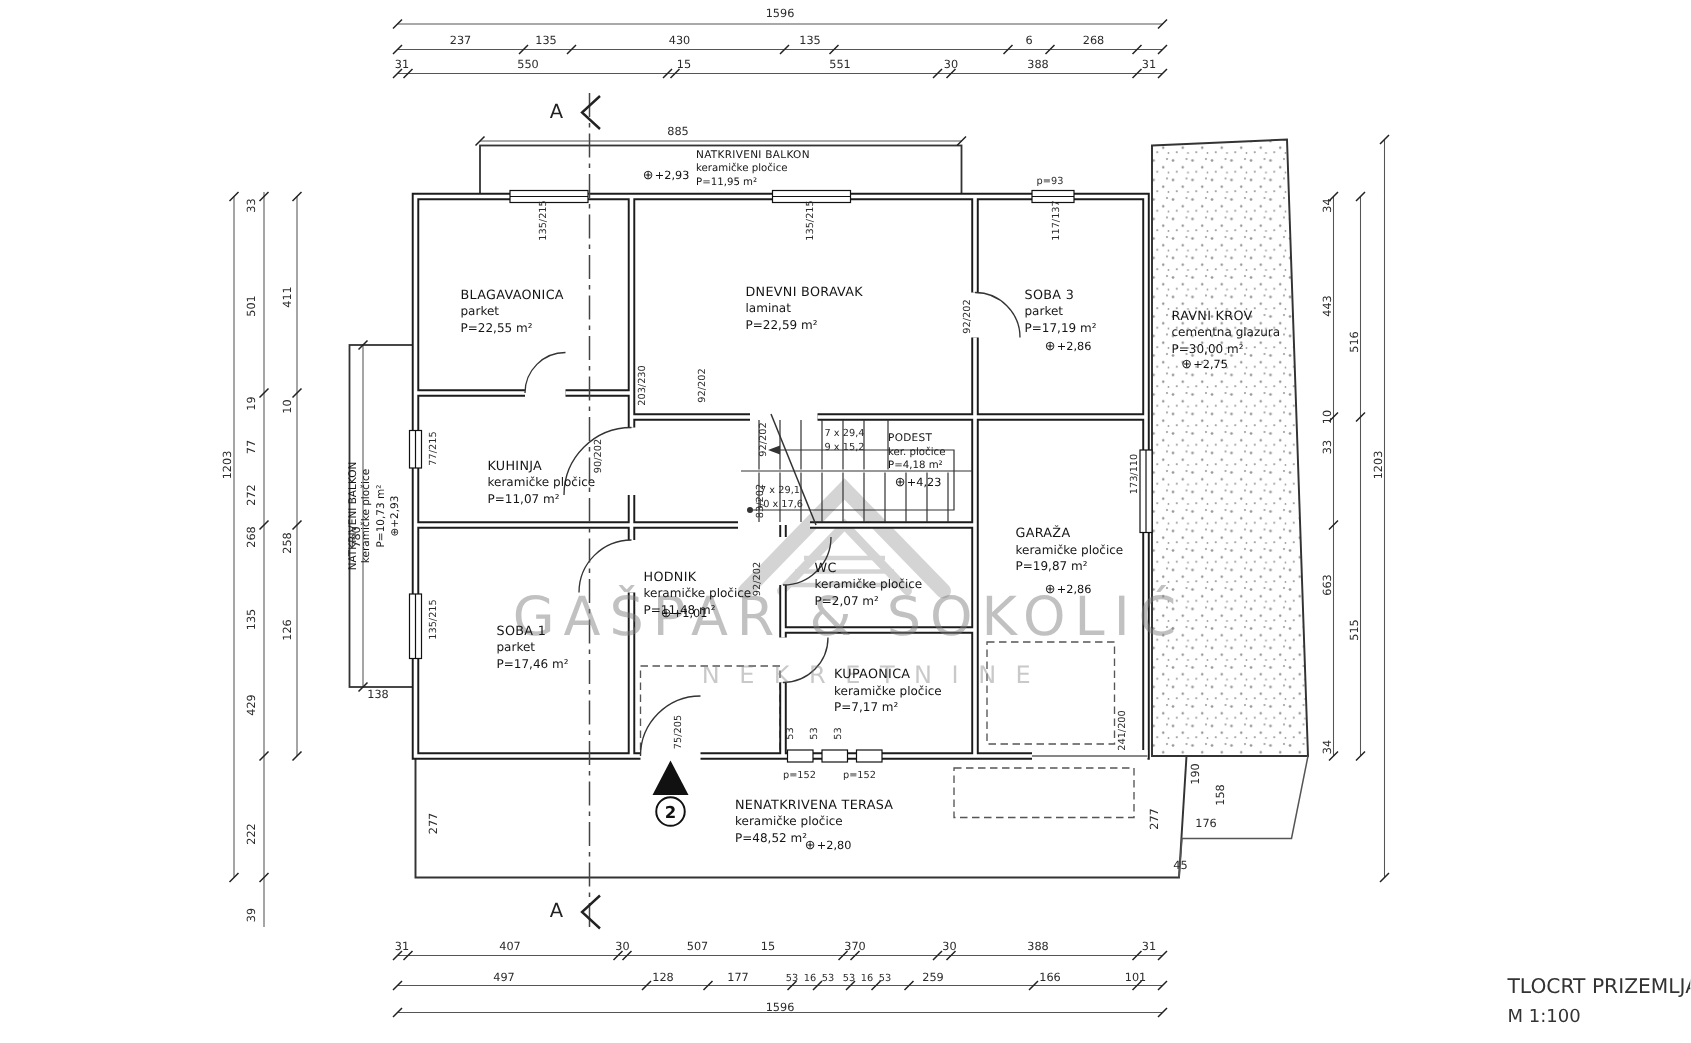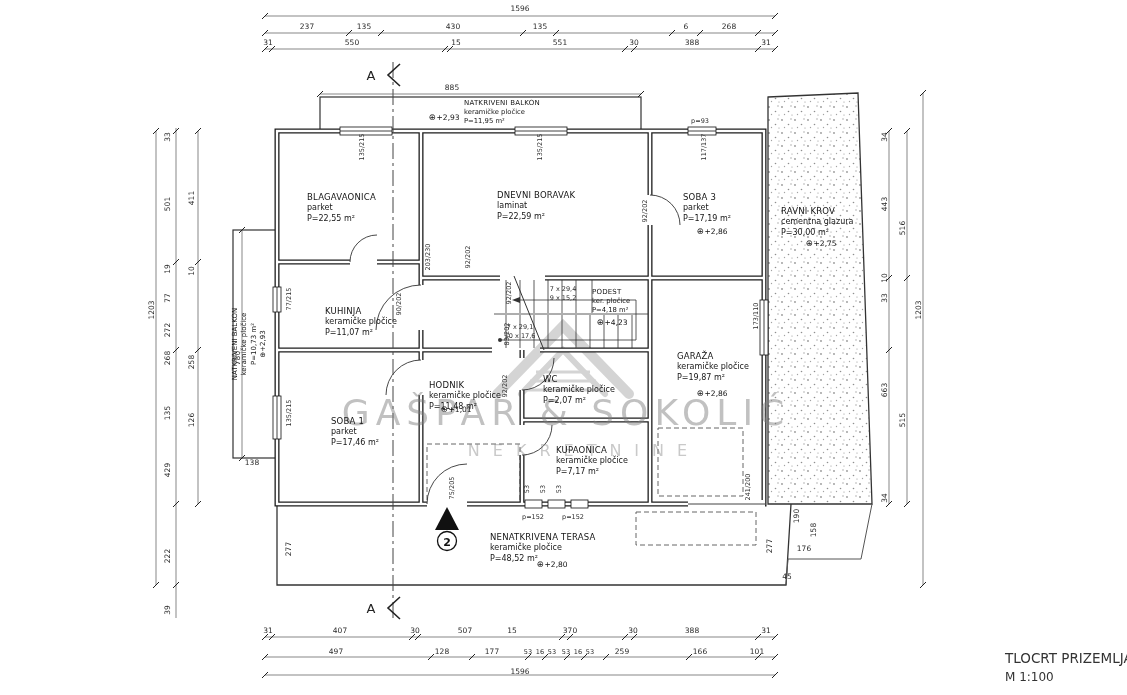--- a/index.html
+++ b/index.html
@@ -228,21 +228,21 @@
   <div>P=10,73 m²</div>
   <div><span class="ic">⊕</span><span>+2,93</span></div>
 </div>
 <div class="room" style="left:490px;top:532px">
   <div class="nm">NENATKRIVENA TERASA</div>
   <div>keramičke pločice</div>
   <div>P=48,52 m²</div>
 </div>
 
 <span class="lvl" style="left:712px;top:231px"><span class="ic">⊕</span><span>+2,86</span></span>
-<span class="lvl" style="left:821px;top:243px"><span class="ic">⊕</span><span>+2,75</span></span>
+<span class="lvl" style="left:803px;top:243px"><span class="ic">⊕</span><span>+2,75</span></span>
 <span class="lvl" style="left:712px;top:393px"><span class="ic">⊕</span><span>+2,86</span></span>
 <span class="lvl" style="left:456px;top:409px"><span class="ic">⊕</span><span>+1,01</span></span>
 <span class="lvl" style="left:612px;top:322px"><span class="ic">⊕</span><span>+4,23</span></span>
 <span class="lvl" style="left:444px;top:117px"><span class="ic">⊕</span><span>+2,93</span></span>
 <span class="lvl" style="left:552px;top:564px"><span class="ic">⊕</span><span>+2,80</span></span>
 
 <span class="d d7" style="left:563px;top:289px">7 x 29,4</span>
 <span class="d d7" style="left:563px;top:298px">9 x 15,2</span>
 <span class="d d7" style="left:520px;top:327px">7 x 29,1</span>
 <span class="d d7" style="left:520px;top:336px">10 x 17,6</span>

